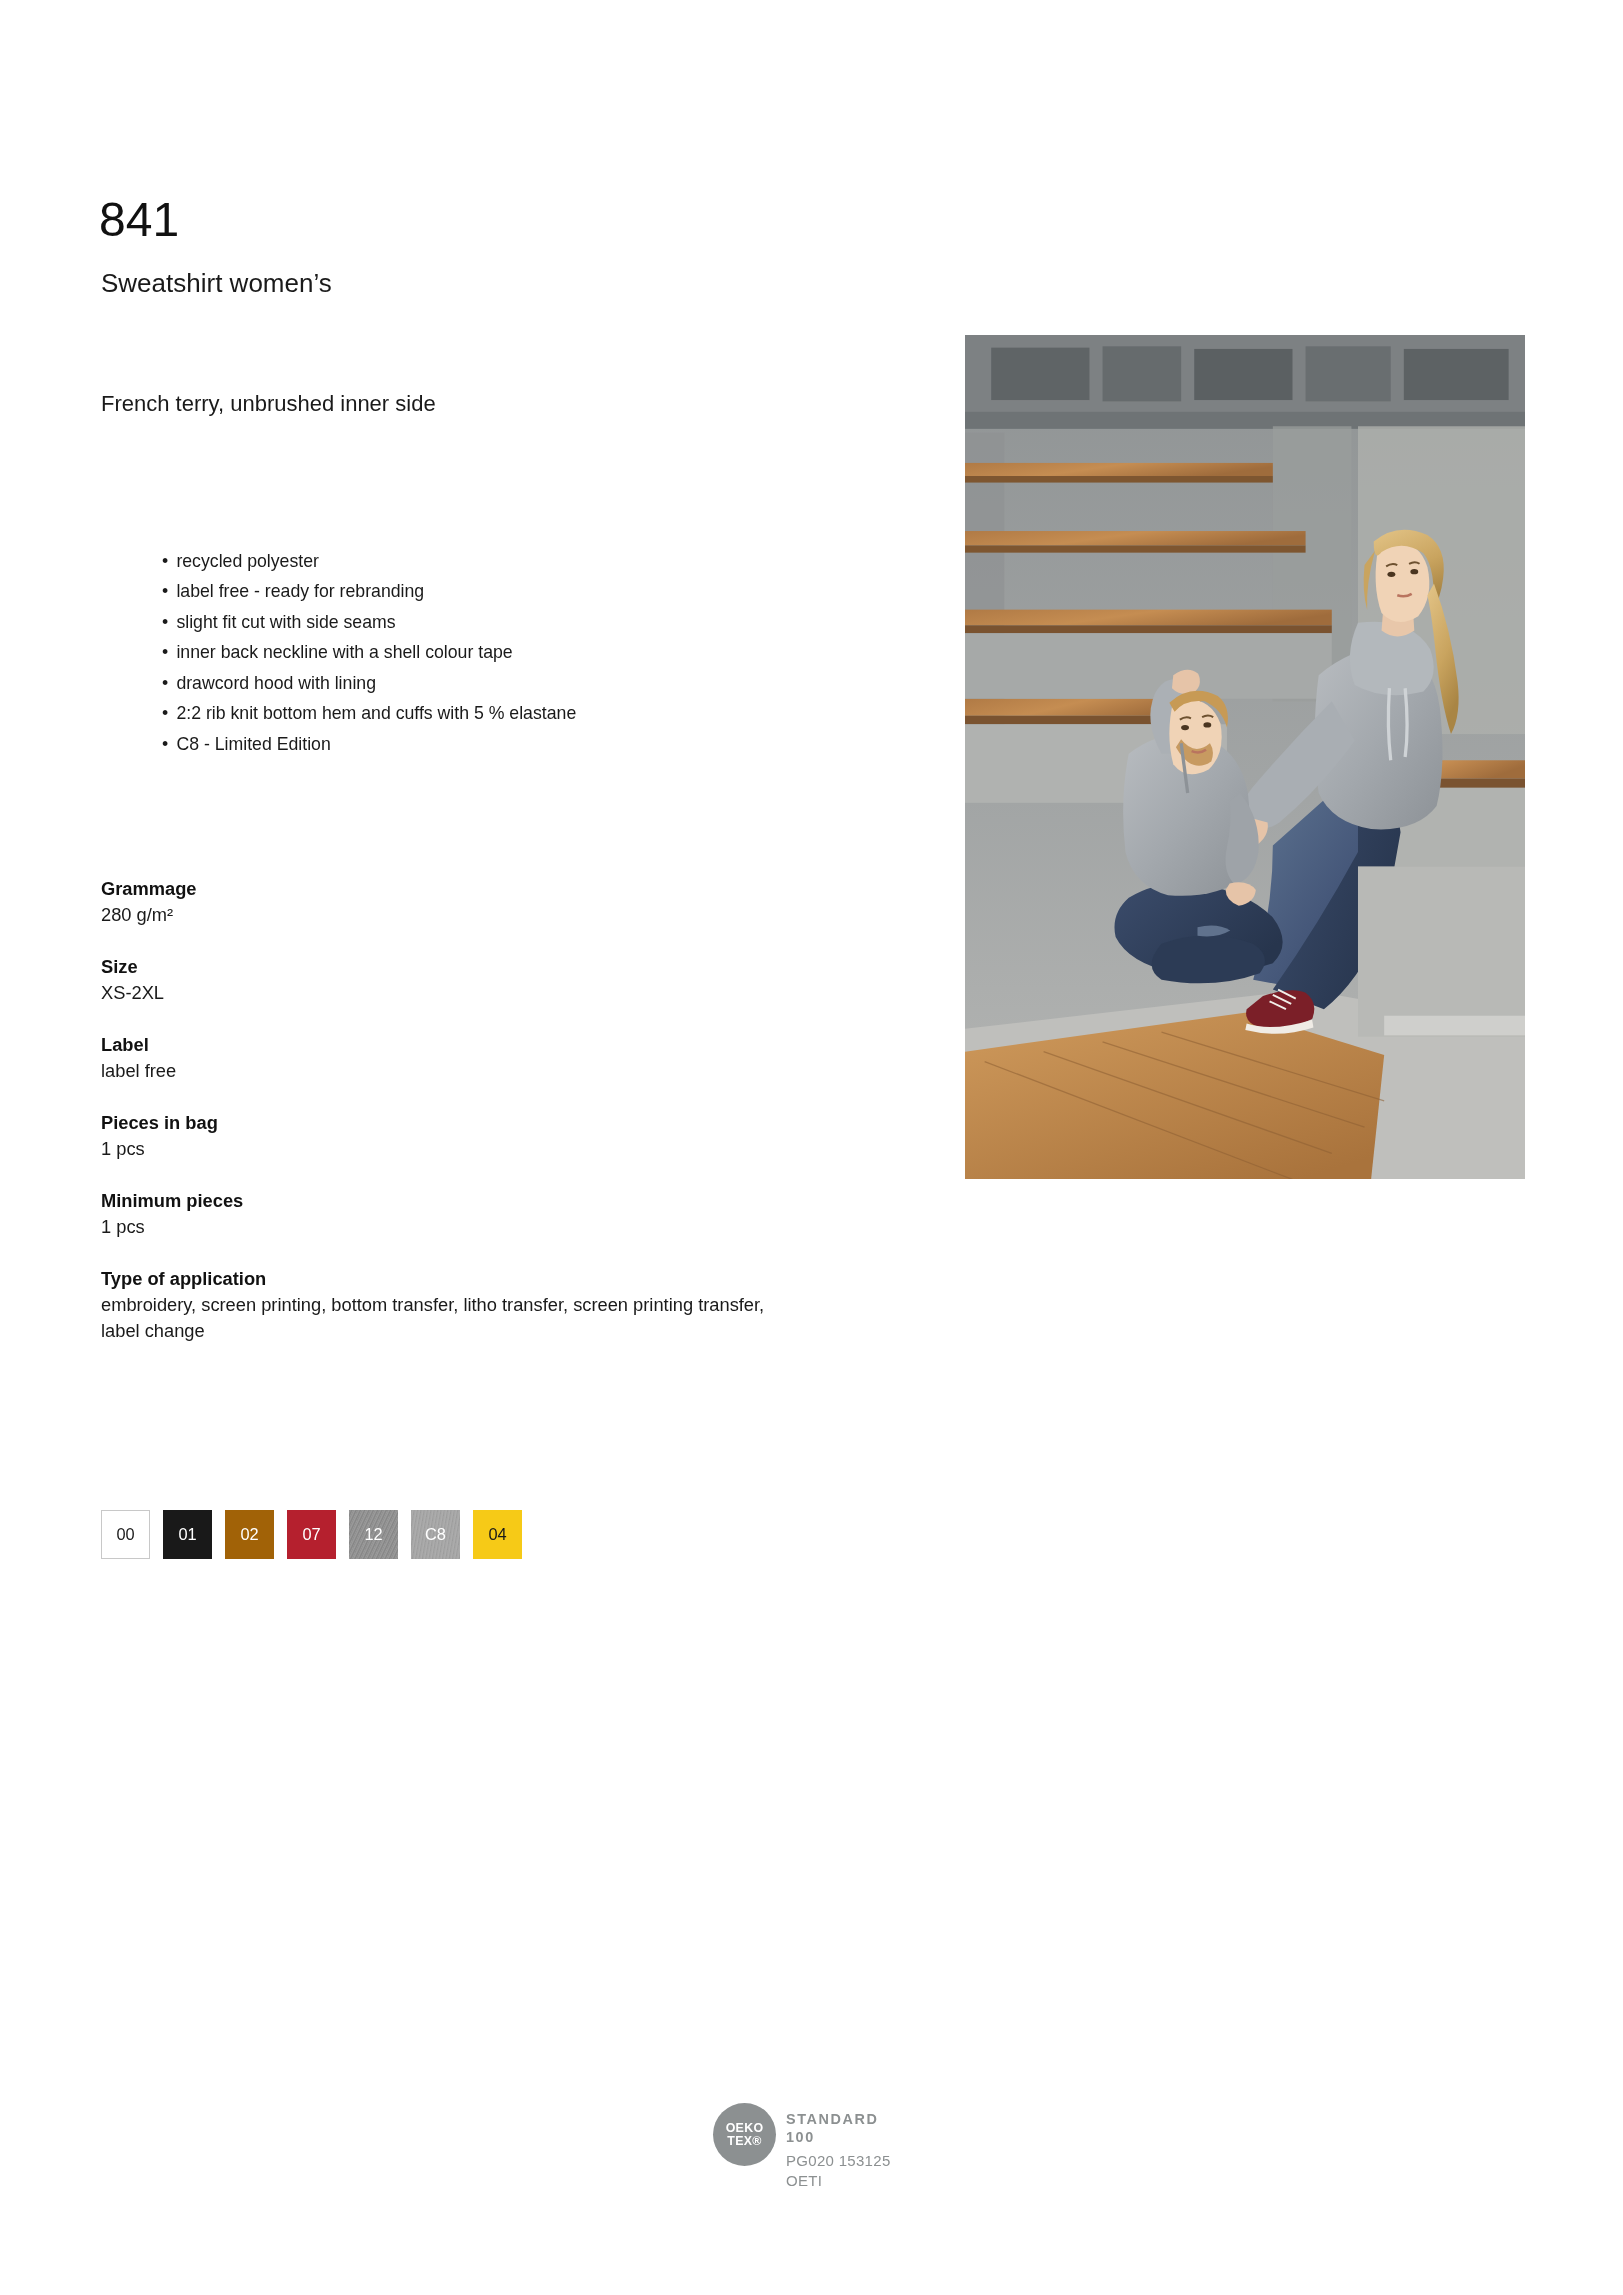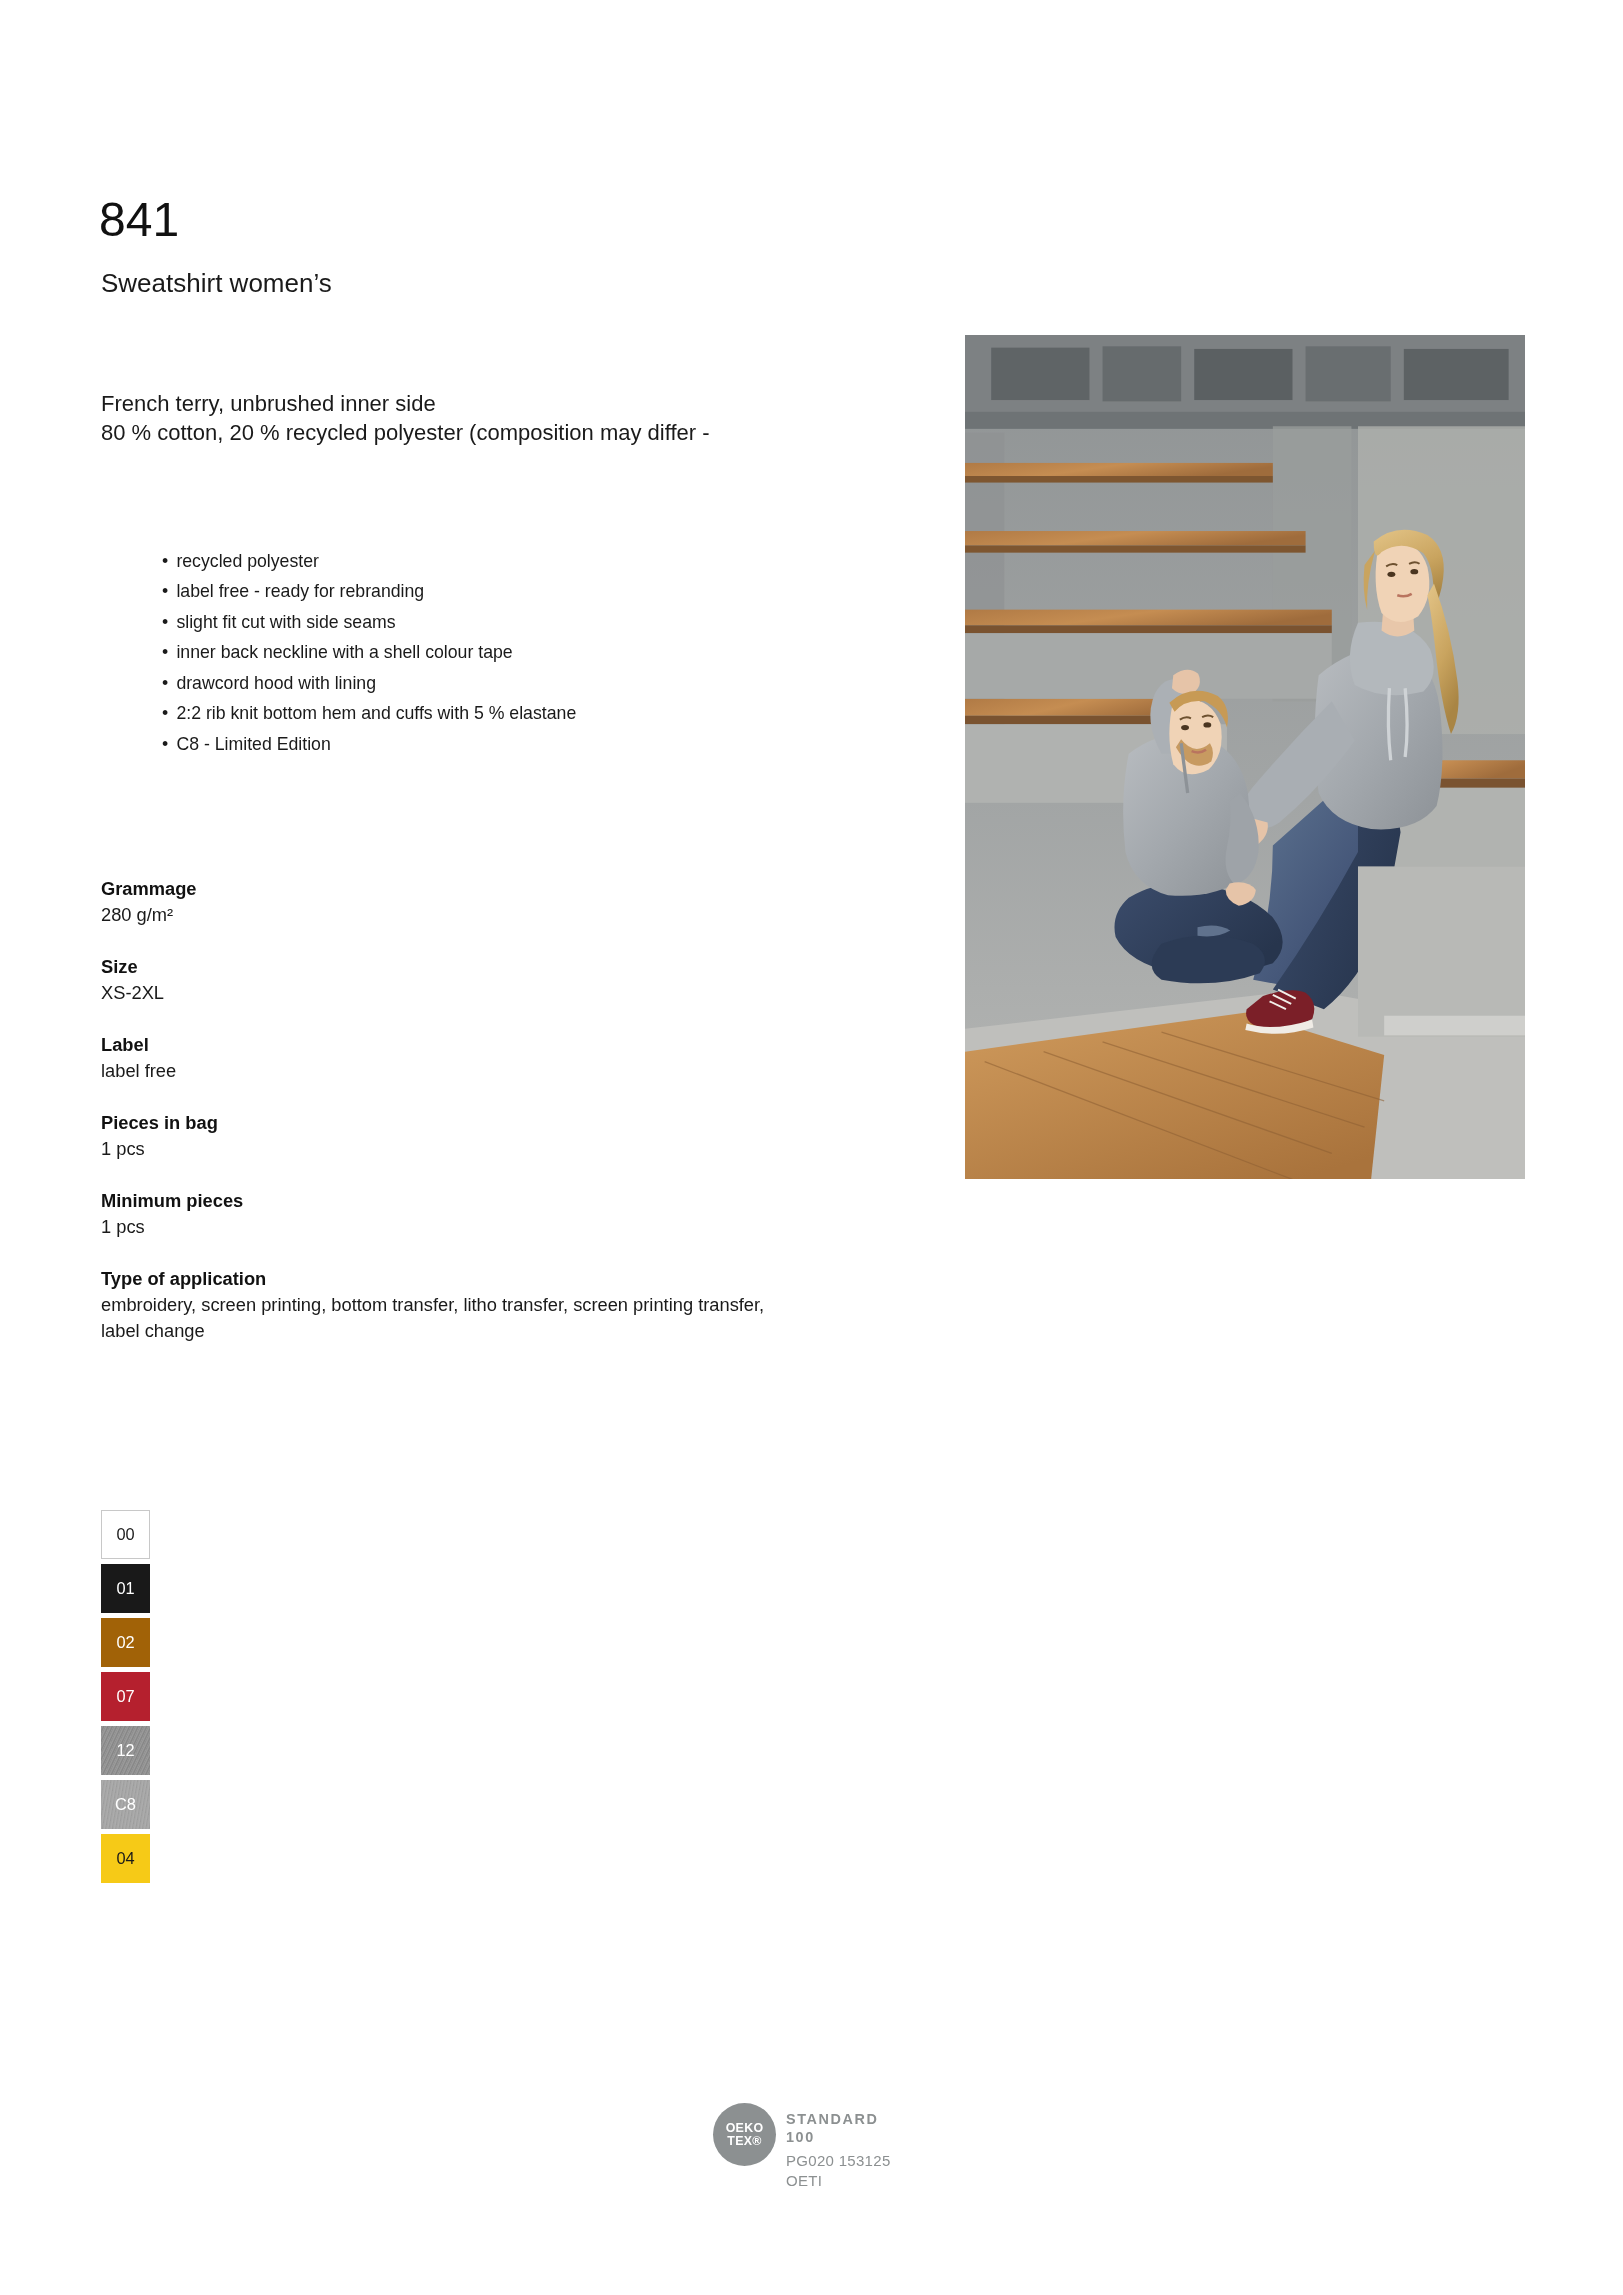--- a/index.html
+++ b/index.html
@@ -93,22 +93,21 @@
     color: #1a1a1a;
   }
   .spec-value.wrap { width: 674px; }
 
   
   .swatches {
     position: absolute;
     left: 101px;
     top: 1510px;
     display: flex;
-    gap: 5px;
-    flex-direction: column;
+    gap: 13px;
   }
   .swatch {
     width: 49px;
     height: 49px;
     display: flex;
     align-items: center;
     justify-content: center;
     font-size: 16.4px;
     box-sizing: border-box;
   }
@@ -183,21 +182,20 @@
   }
 </style>
 </head>
 <body>
 
 <div class="product-code">841</div>
 <div class="product-name">Sweatshirt women’s</div>
 
 <div class="description">
   <div>French terry, unbrushed inner side</div>
-  <div>80 % cotton, 20 % recycled polyester (composition may differ -</div>
 </div>
 
 <div class="features">
   <div class="feat">recycled polyester</div>
   <div class="feat">label free - ready for rebranding</div>
   <div class="feat">slight fit cut with side seams</div>
   <div class="feat">inner back neckline with a shell colour tape</div>
   <div class="feat">drawcord hood with lining</div>
   <div class="feat">2:2 rib knit bottom hem and cuffs with 5 % elastane</div>
   <div class="feat bold">C8 - Limited Edition</div>

